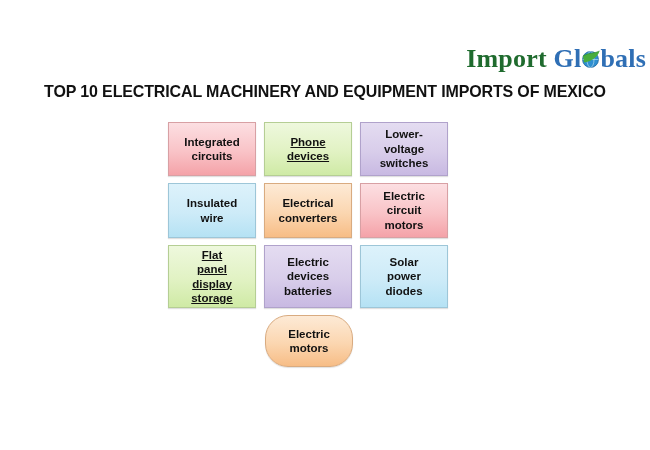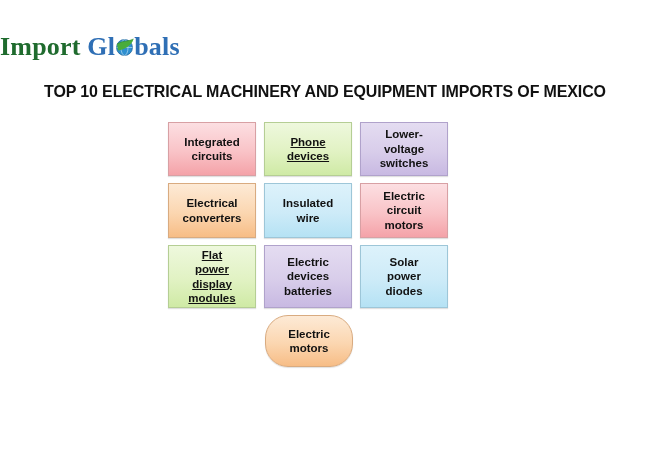--- a/index.html
+++ b/index.html
@@ -11,24 +11,24 @@
     height: 450px;
     background: #ffffff;
     font-family: "Liberation Sans", sans-serif;
     overflow: hidden;
     position: relative;
   }
 
   
   .logo-wrap {
     position: absolute;
-    top: 34px;
+    top: 46px;
     left: 0;
     width: 646px;
-    text-align: left;
+    text-align: right;
     line-height: 1;
   }
   .logo-text {
     display: inline-block;
     font-family: "Liberation Serif", serif;
     font-size: 26px;
     font-weight: 700;
     letter-spacing: 0.2px;
     white-space: nowrap;
   }
@@ -133,34 +133,34 @@
     </div>
     <div class="box c-green">
       <span class="box-label">Phone devices</span>
     </div>
     <div class="box c-purple">
       <span class="box-label">Lower-voltage switches</span>
     </div>
   </div>
 
   <div class="box-row row-2">
+    <div class="box c-blue">
+      <span class="box-label">Insulated wire</span>
+    </div>
     <div class="box c-orange">
       <span class="box-label">Electrical converters</span>
-    </div>
-    <div class="box c-blue">
-      <span class="box-label">Insulated wire</span>
     </div>
     <div class="box c-pink">
       <span class="box-label">Electric circuit motors</span>
     </div>
   </div>
 
   <div class="box-row row-3">
     <div class="box c-green">
-      <span class="box-label">Flat power display modules</span>
+      <span class="box-label">Flat panel display storage</span>
     </div>
     <div class="box c-purple">
       <span class="box-label">Electric devices batteries</span>
     </div>
     <div class="box c-blue">
       <span class="box-label">Solar power diodes</span>
     </div>
   </div>
 
   <div class="box-row row-last">

